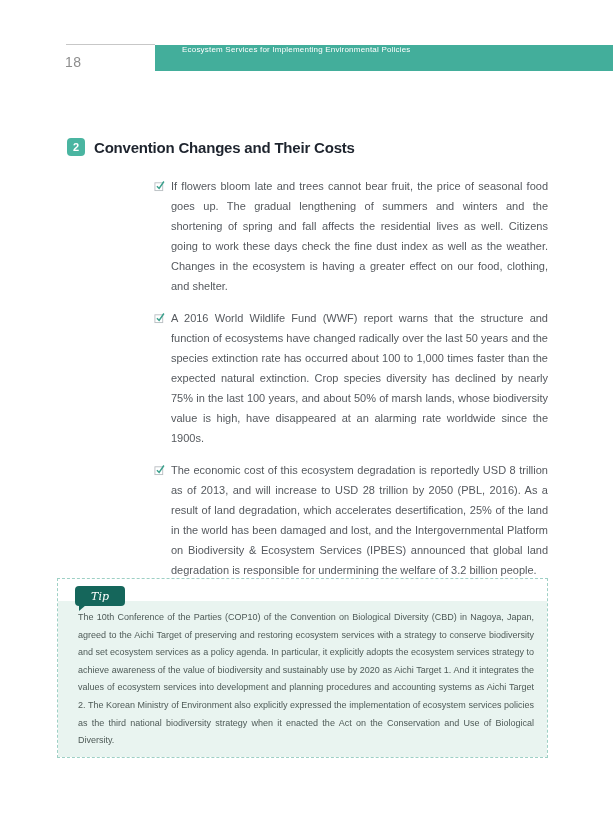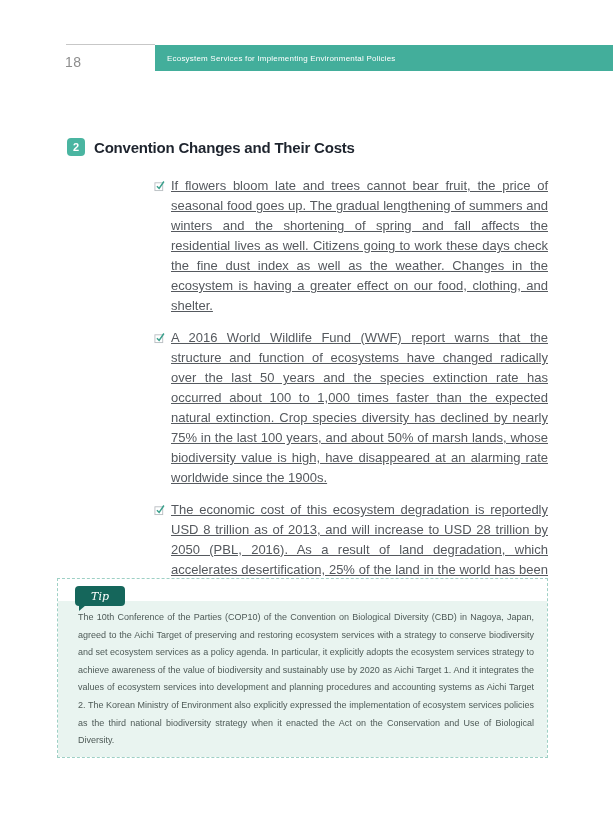--- a/index.html
+++ b/index.html
@@ -29,21 +29,21 @@
     background:#c7c7c7;
   }
   .page-number{
     position:absolute;left:65px;top:54px;
     font-size:14px;color:var(--page-number);
     letter-spacing:0.5px;
   }
   .banner{
     position:absolute;left:155px;top:45px;right:0;height:26px;
     background:var(--banner-teal);
-    display:flex;align-items:center;
+    display:flex;align-items:flex-start;padding-left:15px;
   }
   .banner-title{
     color:#ffffff;font-size:8px;letter-spacing:0.2px;
     padding-left:12px;
   }
   
   .section-heading{
     position:absolute;left:67px;top:138px;
     display:flex;align-items:center;gap:9px;
   }
@@ -64,23 +64,22 @@
   .bullet{
     display:flex;align-items:flex-start;
     margin-bottom:12px;
   }
   .bullet-icon{
     flex:0 0 11px;width:11px;height:12px;
     margin-right:6px;margin-top:4px;
   }
   .bullet-text{
     flex:1;
-    font-size:13px;line-height:20px;color:var(--body-text);
+    font-size:11px;line-height:20px;color:var(--body-text);
     text-align:justify;
-    text-decoration:underline;
   }
   .check-box-rect{stroke:#b9bec2;fill:none;stroke-width:1;}
   .check-mark{stroke:var(--check-teal);fill:none;stroke-width:1.6;}
   
   .tip-box{
     position:absolute;left:57px;top:578px;width:491px;height:180px;
     border:1px dashed var(--tip-border);
     background:#ffffff;
   }
   .tip-header{

